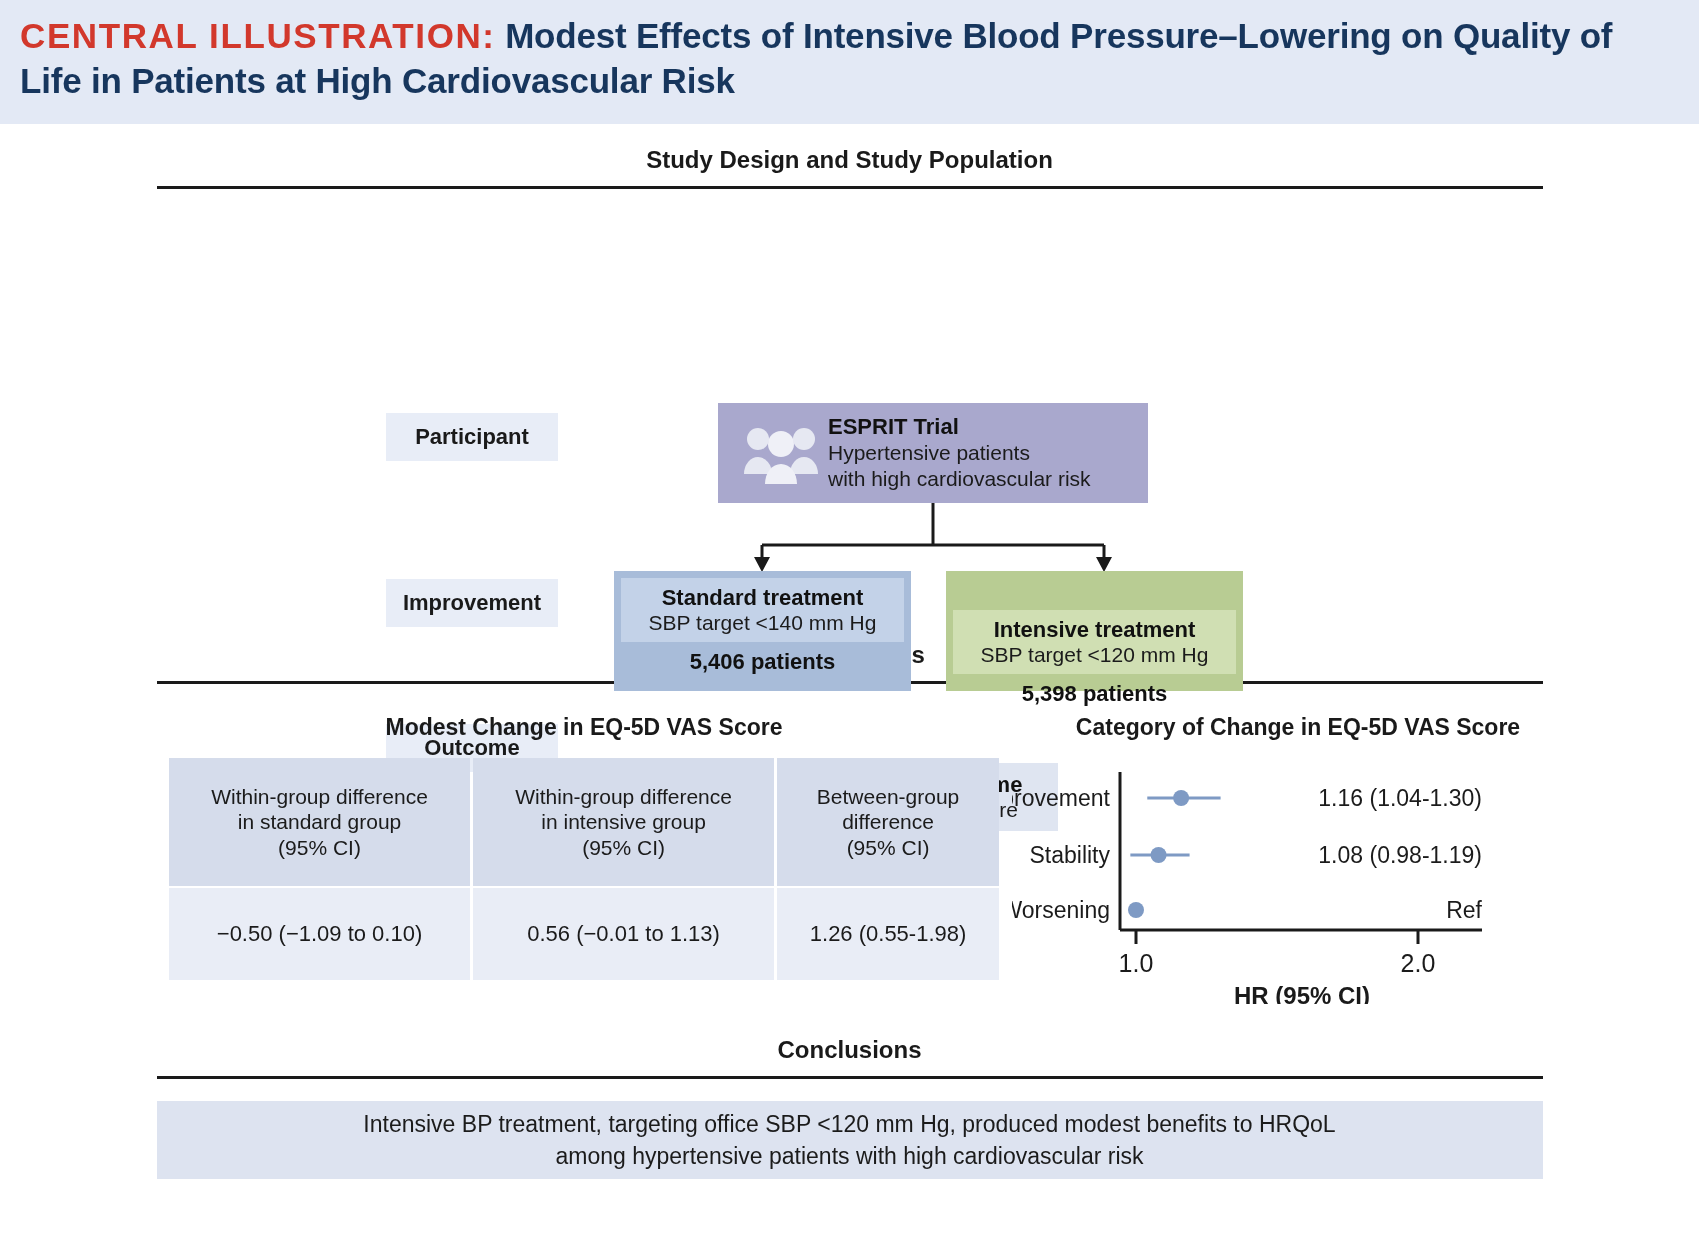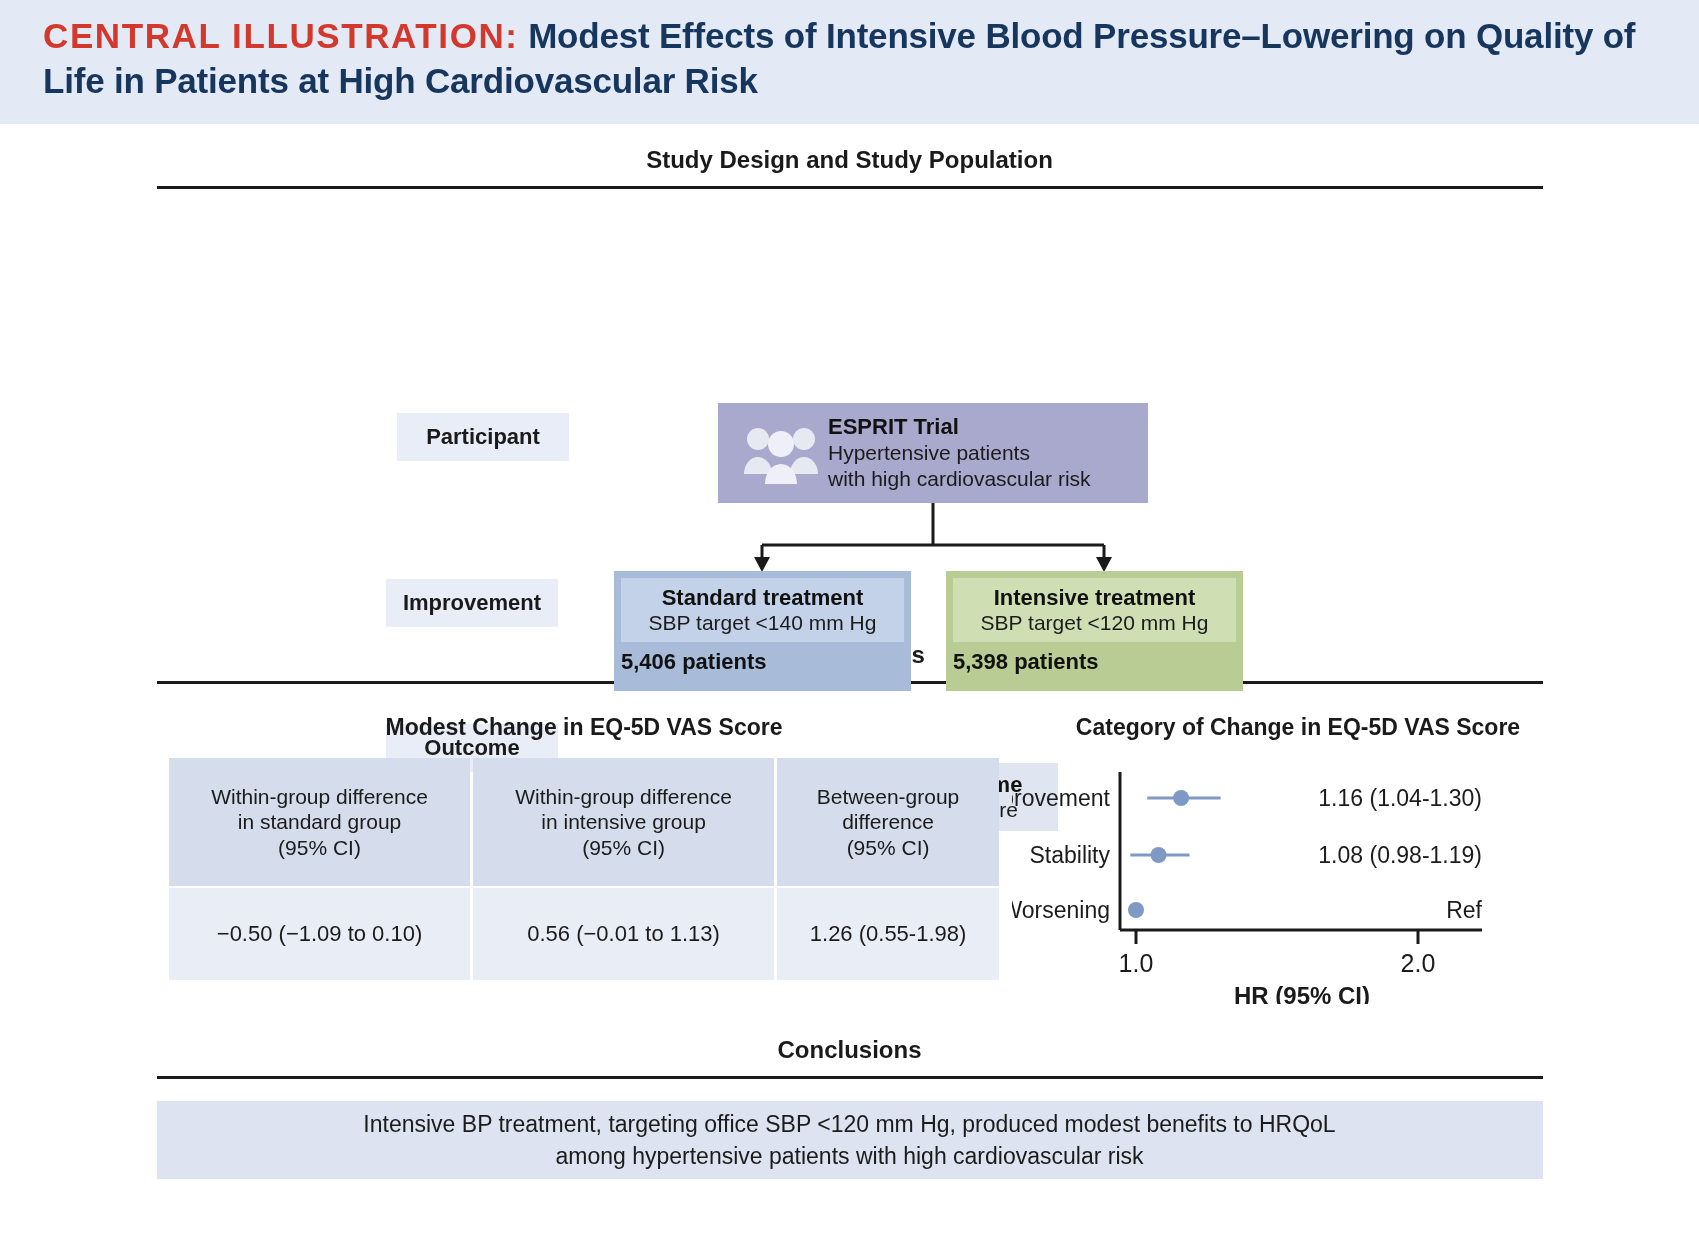--- a/index.html
+++ b/index.html
@@ -7,21 +7,21 @@
     width: 1699px;
     height: 1233px;
     background: #ffffff;
     font-family: "Liberation Sans", sans-serif;
     overflow: hidden;
   }
 
   
   .banner {
     background: #e3e9f5;
-    padding: 14px 28px 20px 43px;
+    padding: 14px 28px 20px 20px;
     width: 1699px;
     min-height: 118px;
   }
   .banner-title {
     font-size: 35px;
     font-weight: bold;
     line-height: 1.28;
     color: #17365d;
     letter-spacing: -0.2px;
   }
@@ -55,21 +55,21 @@
   .rowlabel {
     position: absolute;
     background: #e8edf7;
     font-size: 22px;
     font-weight: bold;
     color: #1a1a1a;
     display: flex;
     align-items: center;
     justify-content: center;
   }
-  .lbl-participant  { left: 397px; top: 224px; width: 172px; height: 48px; }
+  .lbl-participant  { left: 386px; top: 224px; width: 172px; height: 48px; }
   .lbl-intervention { left: 386px; top: 390px; width: 172px; height: 48px; }
   .lbl-outcome      { left: 386px; top: 535px; width: 172px; height: 48px; }
 
   .box-participant {
     position: absolute;
     left: 718px; top: 214px;
     width: 430px; height: 100px;
     background: #a9a8cd;
     display: flex;
     align-items: center;
@@ -88,25 +88,25 @@
     padding: 7px;
   }
   .arm-standard { left: 614px; background: #a8bcd9; }
   .arm-intensive { left: 946px; background: #b8cc93; }
   .arm-inner {
     height: 64px;
     display: flex; flex-direction: column;
     align-items: center; justify-content: center;
   }
   .arm-standard .arm-inner { background: #c3d2e8; }
-  .arm-intensive .arm-inner { background: #d0dfb3; }
+  .arm-intensive .arm-inner { background: #d0dfb3; margin-top: 32px; }
   .arm-title { font-size: 22px; font-weight: bold; color: #111; }
   .arm-sub { font-size: 21px; color: #1b1b1b; }
   .arm-n {
-    text-align: left; font-size: 22px; font-weight: bold;
+    text-align: center; font-size: 22px; font-weight: bold;
     color: #111; margin-top: 7px;
   }
 
   .box-outcome {
     position: absolute;
     left: 810px; top: 574px;
     width: 248px; height: 68px;
     background: #dfe5f1;
     display: flex; flex-direction: column;
     align-items: center; justify-content: center;

